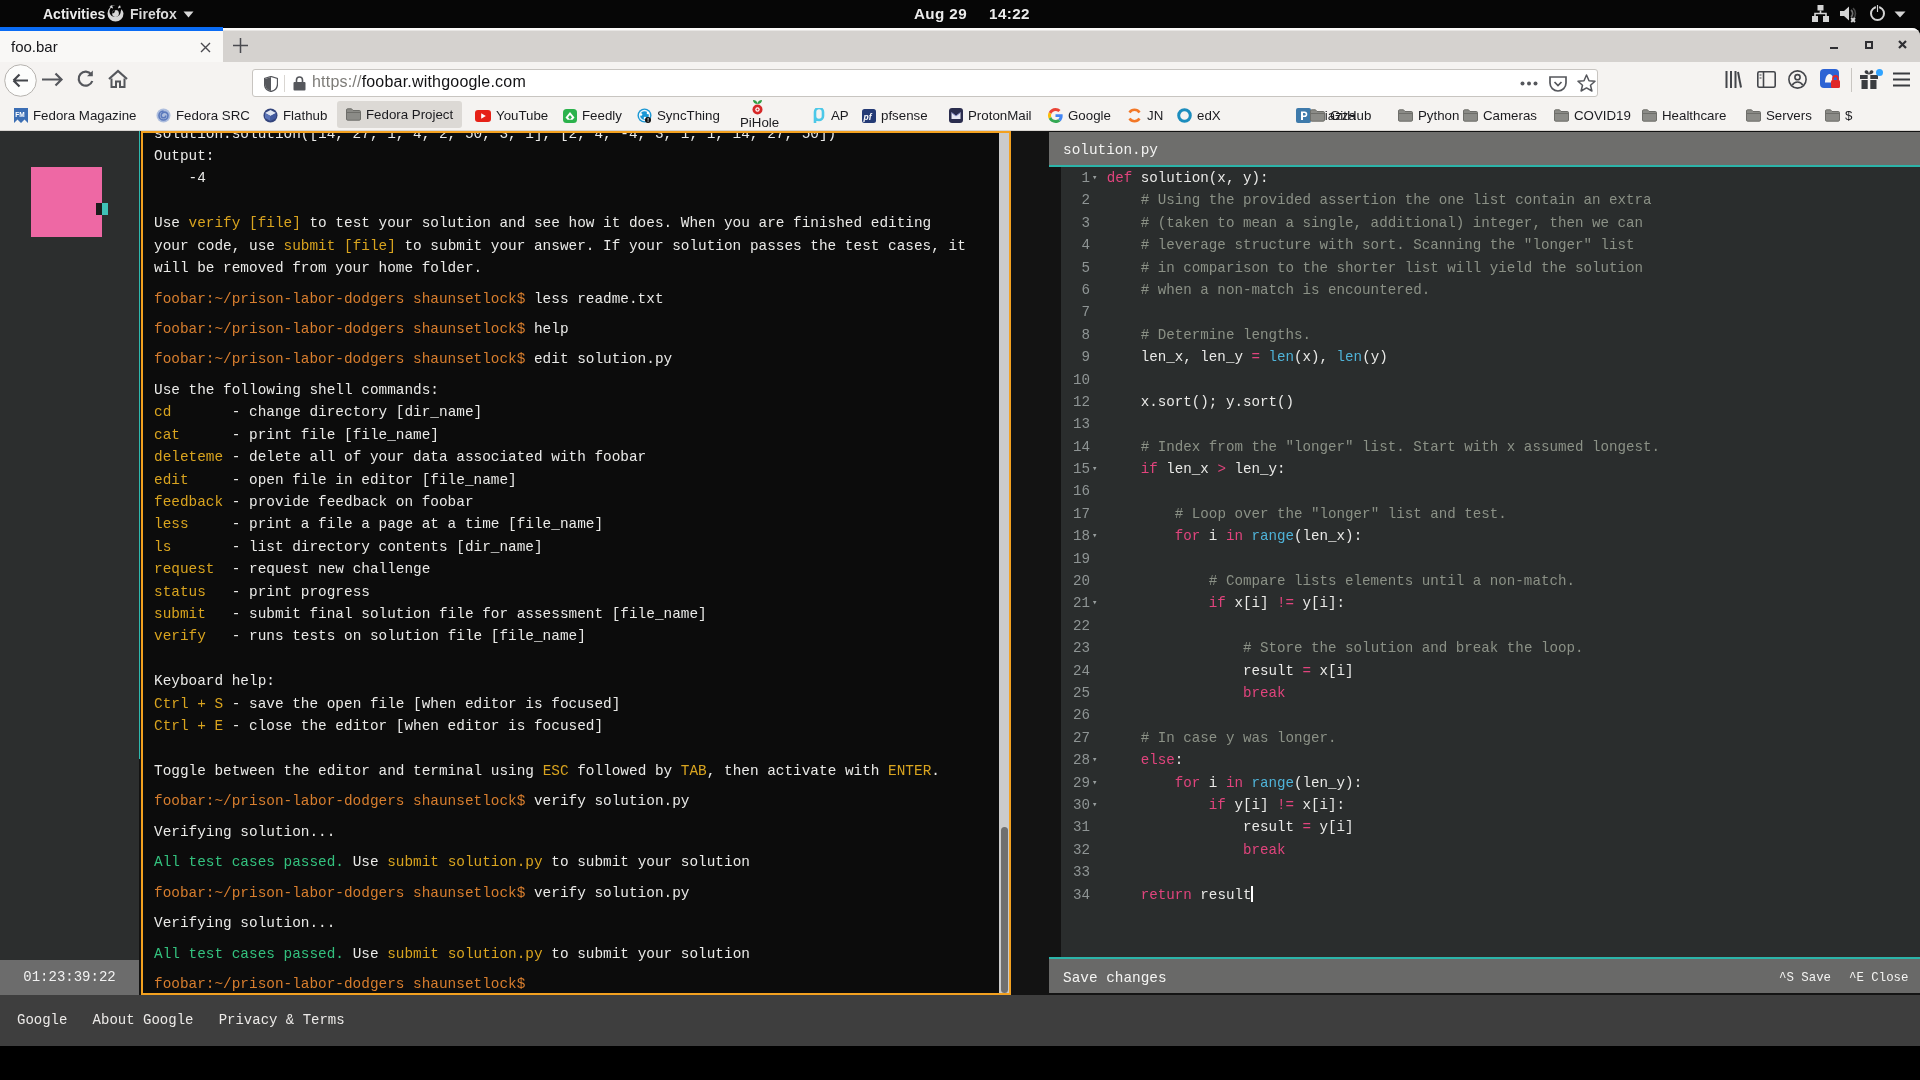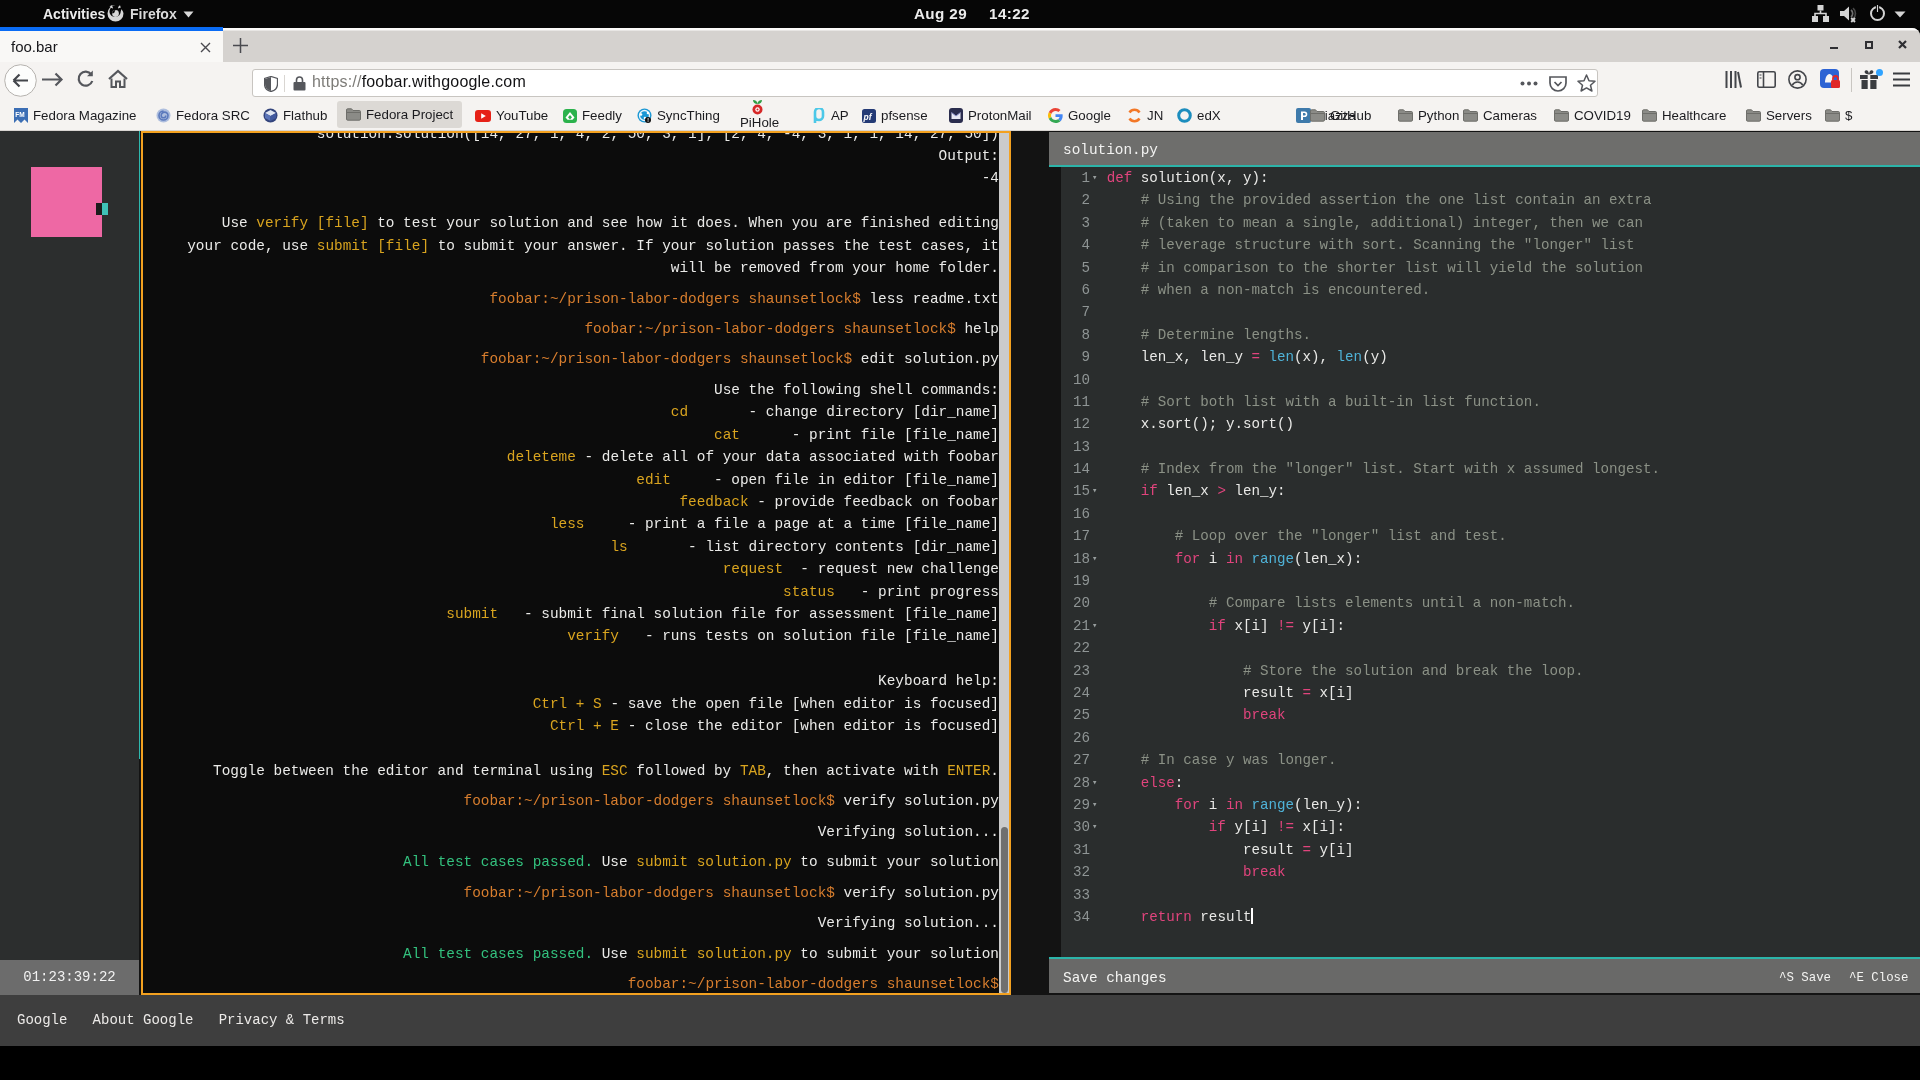--- a/index.html
+++ b/index.html
@@ -27,21 +27,21 @@
 
   
   #content { left:0; top:103px; width:1920px; height:915px; background:#131313; }
   #leftcol { left:0; top:0; width:139px; height:864px; background:#2c2e2e; }
   #avatar { left:31px; top:36px; width:71px; height:70px; background:#ee68a4; }
   #av-black { left:96px; top:72px; width:6px; height:12px; background:#1c1c1c; }
   #av-teal { left:102px; top:72px; width:6px; height:12px; background:#3fc1b7; }
   #countdown { left:0; top:829px; width:139px; height:35px; background:#6c6c6c; color:#f2f2f2; font-family:"Liberation Mono",monospace; font-size:14px; line-height:35px; text-align:center; }
 
   
-  #termwrap { left:139px; top:0px; width:871px; height:628px; border-left:1px solid #2eb8ae;text-align:right; }
+  #termwrap { left:139px; top:0px; width:871px; height:628px; border-left:1px solid #2eb8ae; }
   #term { left:1px; top:0; width:870px; height:864px; background:#0c0c0c; border:2px solid #f3a120; overflow:hidden; }
   #termtext { position:absolute; left:11px; top:0; width:845px; font-family:"Liberation Mono",monospace; font-size:14.4px; line-height:22.42px; color:#eaeae8; white-space:pre; }
   #termtext p { margin:8px 0; }
   #termtext p:first-child { margin-top:-10.4px; }
   .gold { color:#d9a41f; }
   .oran { color:#d87e2e; }
   .grn { color:#33c17e; }
   #sbtrack { left:856px; top:0; width:10px; height:860px; background:#cbcbcb; }
   #sbthumb { left:1.5px; top:694px; width:7px; height:166px; background:#6f6f6f; border-radius:3.5px; position:absolute; }
 
@@ -418,21 +418,20 @@
           <div class="cl"><span class="ln">1</span><span class="fold">▾</span><span class="cd"><span class="k">def</span> solution(x, y):</span></div>
           <div class="cl"><span class="ln">2</span><span class="cd">    <span class="c"># Using the provided assertion the one list contain an extra</span></span></div>
           <div class="cl"><span class="ln">3</span><span class="cd">    <span class="c"># (taken to mean a single, additional) integer, then we can</span></span></div>
           <div class="cl"><span class="ln">4</span><span class="cd">    <span class="c"># leverage structure with sort. Scanning the "longer" list</span></span></div>
           <div class="cl"><span class="ln">5</span><span class="cd">    <span class="c"># in comparison to the shorter list will yield the solution</span></span></div>
           <div class="cl"><span class="ln">6</span><span class="cd">    <span class="c"># when a non-match is encountered.</span></span></div>
           <div class="cl"><span class="ln">7</span><span class="cd"></span></div>
           <div class="cl"><span class="ln">8</span><span class="cd">    <span class="c"># Determine lengths.</span></span></div>
           <div class="cl"><span class="ln">9</span><span class="cd">    len_x, len_y <span class="k">=</span> <span class="b">len</span>(x), <span class="b">len</span>(y)</span></div>
           <div class="cl"><span class="ln">10</span><span class="cd"></span></div>
-          <div class="cl"><span class="ln">11</span><span class="cd">    <span class="c"># Sort both list with a built-in list function.</span></span></div>
           <div class="cl"><span class="ln">12</span><span class="cd">    x.sort(); y.sort()</span></div>
           <div class="cl"><span class="ln">13</span><span class="cd"></span></div>
           <div class="cl"><span class="ln">14</span><span class="cd">    <span class="c"># Index from the "longer" list. Start with x assumed longest.</span></span></div>
           <div class="cl"><span class="ln">15</span><span class="fold">▾</span><span class="cd">    <span class="k">if</span> len_x <span class="k">&gt;</span> len_y:</span></div>
           <div class="cl"><span class="ln">16</span><span class="cd"></span></div>
           <div class="cl"><span class="ln">17</span><span class="cd">        <span class="c"># Loop over the "longer" list and test.</span></span></div>
           <div class="cl"><span class="ln">18</span><span class="fold">▾</span><span class="cd">        <span class="k">for</span> i <span class="k">in</span> <span class="b">range</span>(len_x):</span></div>
           <div class="cl"><span class="ln">19</span><span class="cd"></span></div>
           <div class="cl"><span class="ln">20</span><span class="cd">            <span class="c"># Compare lists elements until a non-match.</span></span></div>
           <div class="cl"><span class="ln">21</span><span class="fold">▾</span><span class="cd">            <span class="k">if</span> x[i] <span class="k">!=</span> y[i]:</span></div>

